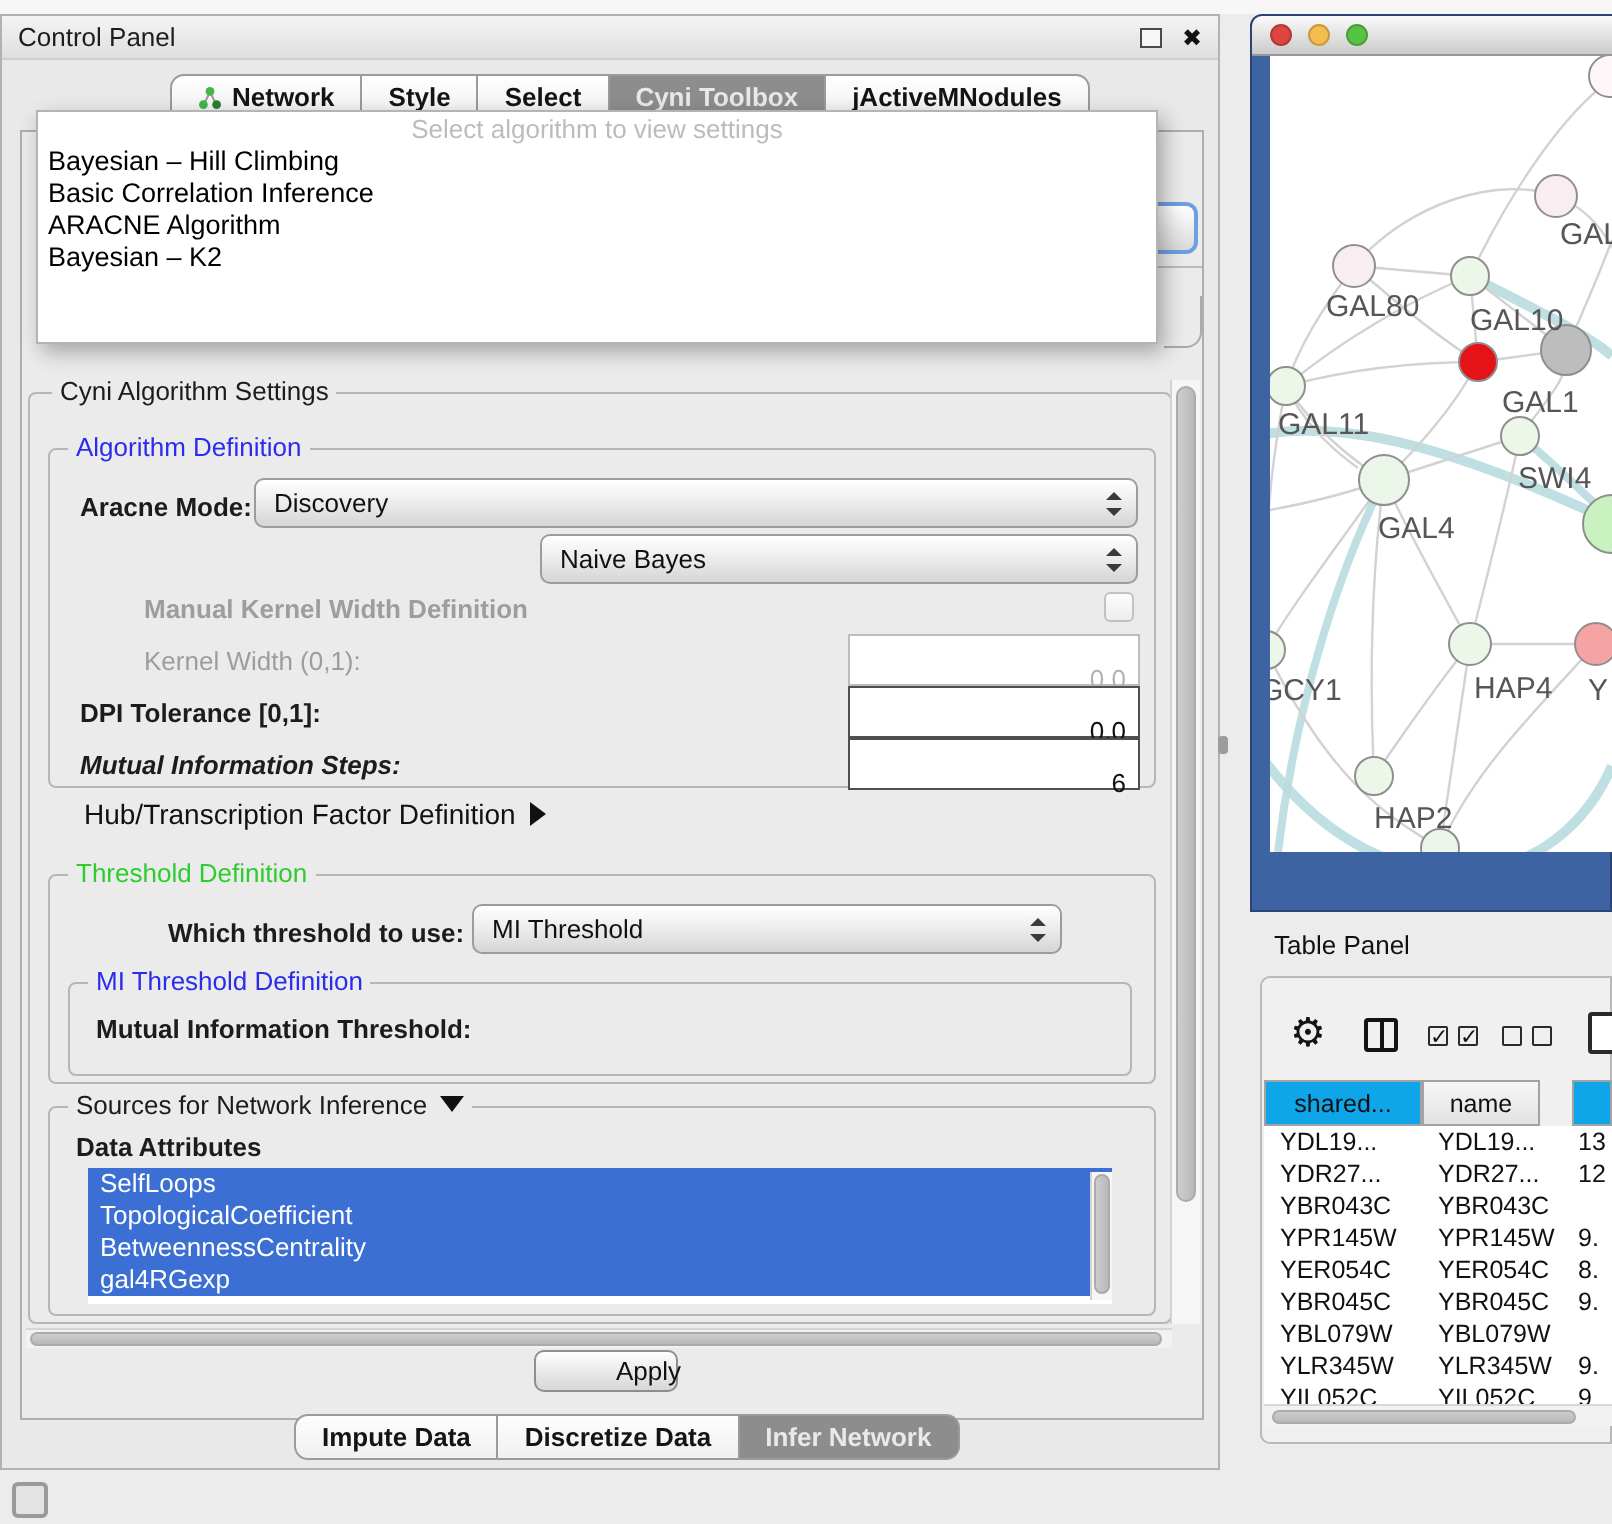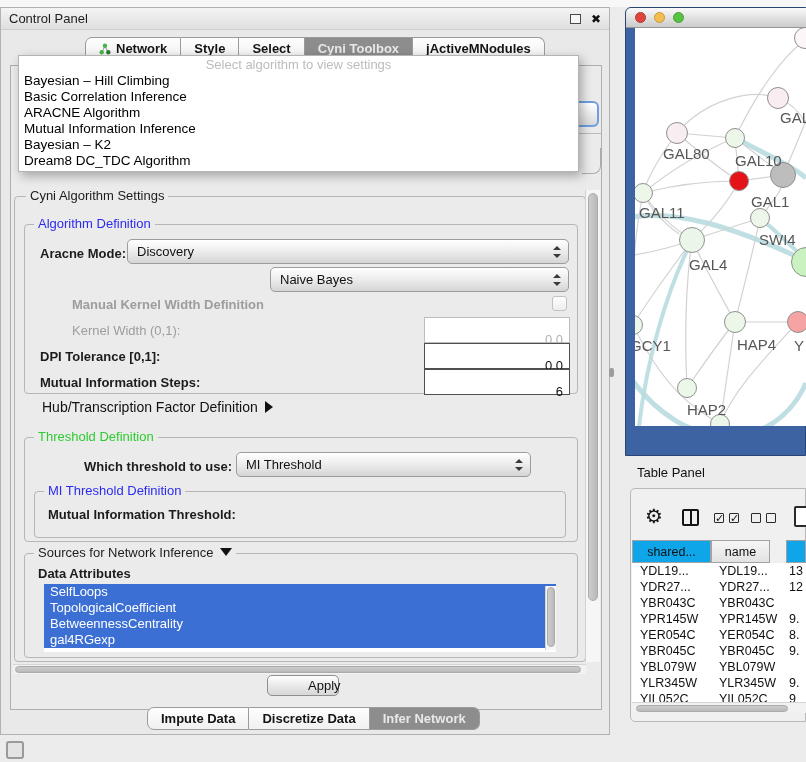--- a/index.html
+++ b/index.html
@@ -155,23 +155,21 @@
 
   <div class="abs combo-stub"></div>
   <div class="abs line-stub"></div>
   <div class="abs box-stub"></div>
 
   <div class="abs popup">
     <div class="ph">Select algorithm to view settings</div>
     <div class="dd-item">Bayesian – Hill Climbing</div>
     <div class="dd-item">Basic Correlation Inference</div>
     <div class="dd-item hl">ARACNE Algorithm</div>
-    <div class="dd-item">Mutual Information Inference</div>
     <div class="dd-item">Bayesian – K2</div>
-    <div class="dd-item">Dream8 DC_TDC Algorithm</div>
   </div>
 
   <div class="abs grp" style="left:14px;top:196px;width:572px;height:466px;"></div>
   <div class="abs grp-t" style="left:26px;top:189px;">Cyni Algorithm Settings</div>
 
   <div class="abs grp" style="left:24px;top:224px;width:554px;height:170px;"></div>
   <div class="abs grp-t blue" style="left:34px;top:217px;">Algorithm Definition</div>
 
   <div class="abs lbl" style="left:40px;top:246px;">Aracne Mode:</div>
   <div class="abs combo" style="left:127px;top:239px;width:442px;">
@@ -186,21 +184,21 @@
 
   <div class="abs lbl dis" style="left:40px;top:297px;">Manual Kernel Width Definition</div>
   <div class="abs chk" style="left:552px;top:296px;"></div>
 
   <div class="abs lbl reg dis" style="left:40px;top:323px;">Kernel Width (0,1):</div>
   <div class="abs tin dis" style="left:424px;top:317px;width:146px;height:22px;line-height:20px;">0.0</div>
 
   <div class="abs lbl" style="left:40px;top:349px;">DPI Tolerance [0,1]:</div>
   <div class="abs tin" style="left:424px;top:343px;width:146px;height:22px;line-height:20px;">0.0</div>
 
-  <div class="abs lbl" style="left:40px;top:375px;">Mutual Information Steps:</div>
+  <div class="abs lbl" style="left:40px;top:375px;font-style:italic;">Mutual Information Steps:</div>
   <div class="abs tin" style="left:424px;top:369px;width:146px;height:22px;line-height:20px;">6</div>
 
   <div class="abs" style="left:42px;top:399px;font-size:14px;color:#111;">
     <span>Hub/Transcription Factor Definition</span><span class="tri-right"></span>
   </div>
 
   <div class="abs grp" style="left:24px;top:437px;width:554px;height:105px;"></div>
   <div class="abs grp-t green" style="left:34px;top:430px;">Threshold Definition</div>
 
   <div class="abs lbl" style="left:84px;top:459px;">Which threshold to use:</div>

